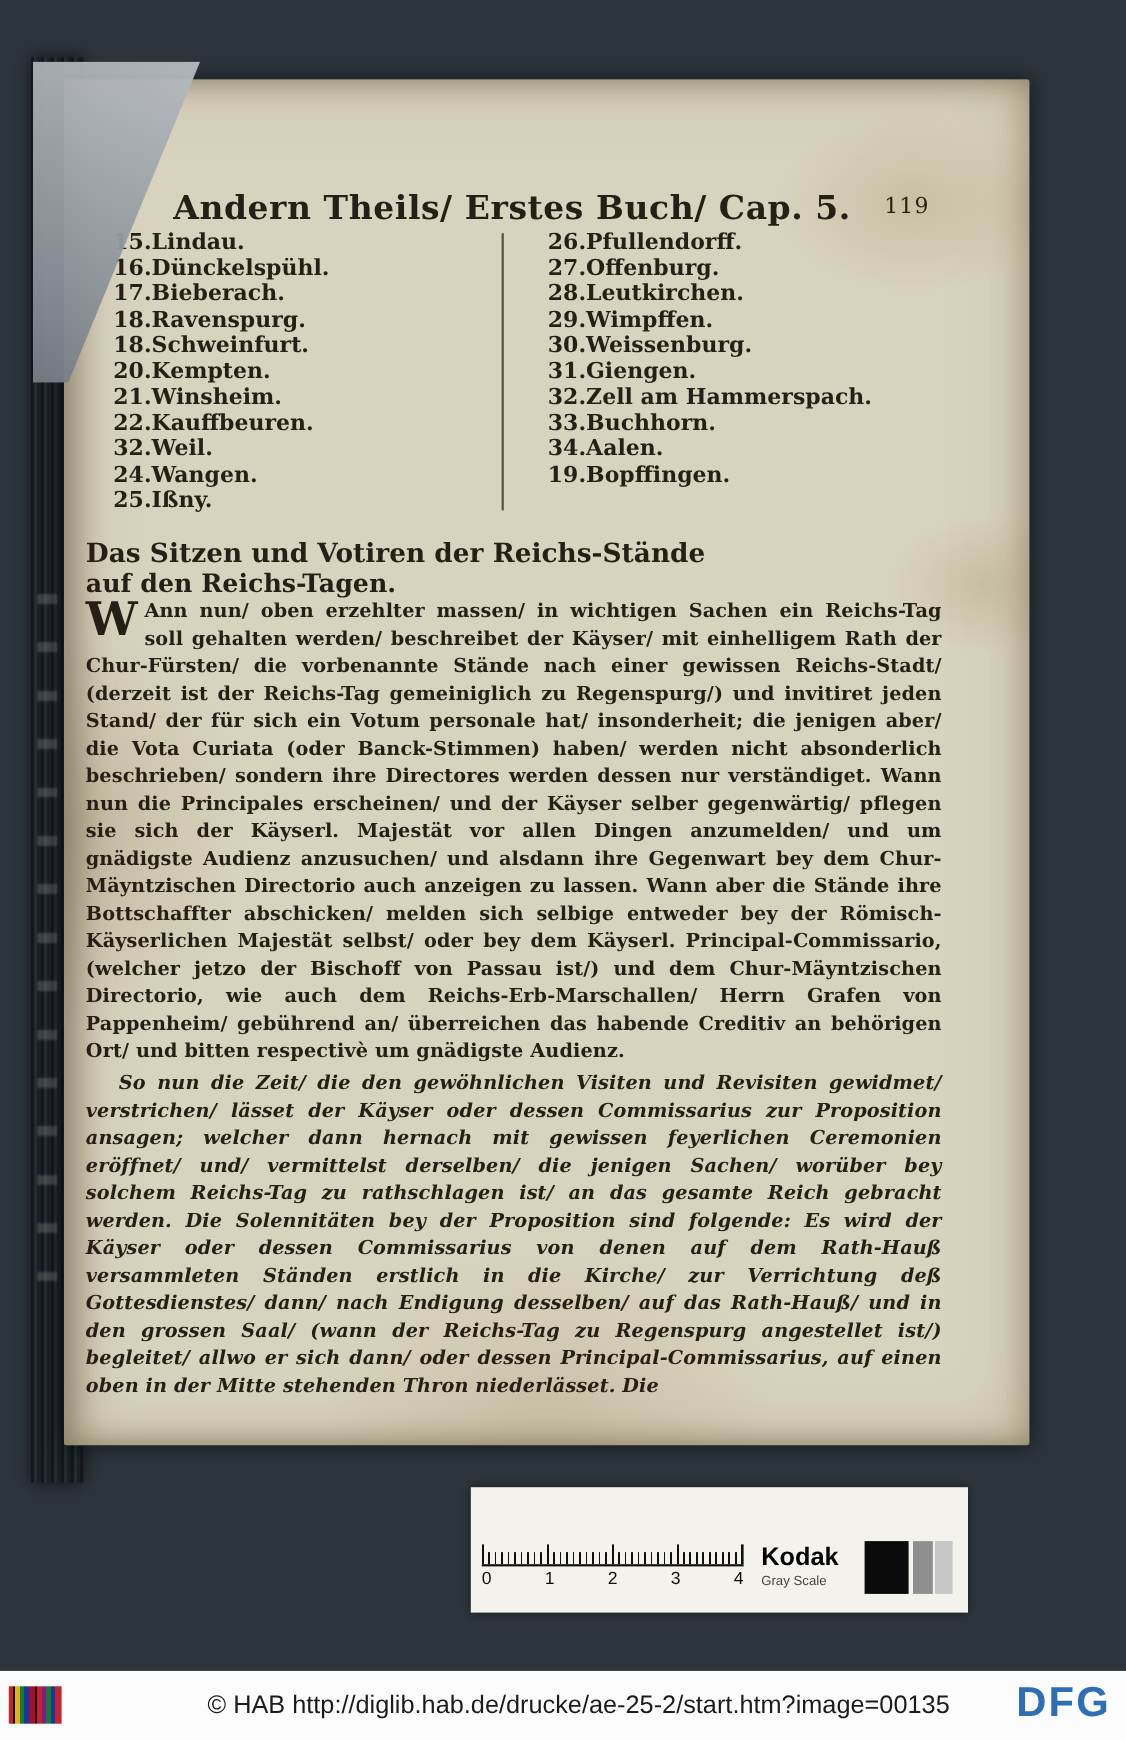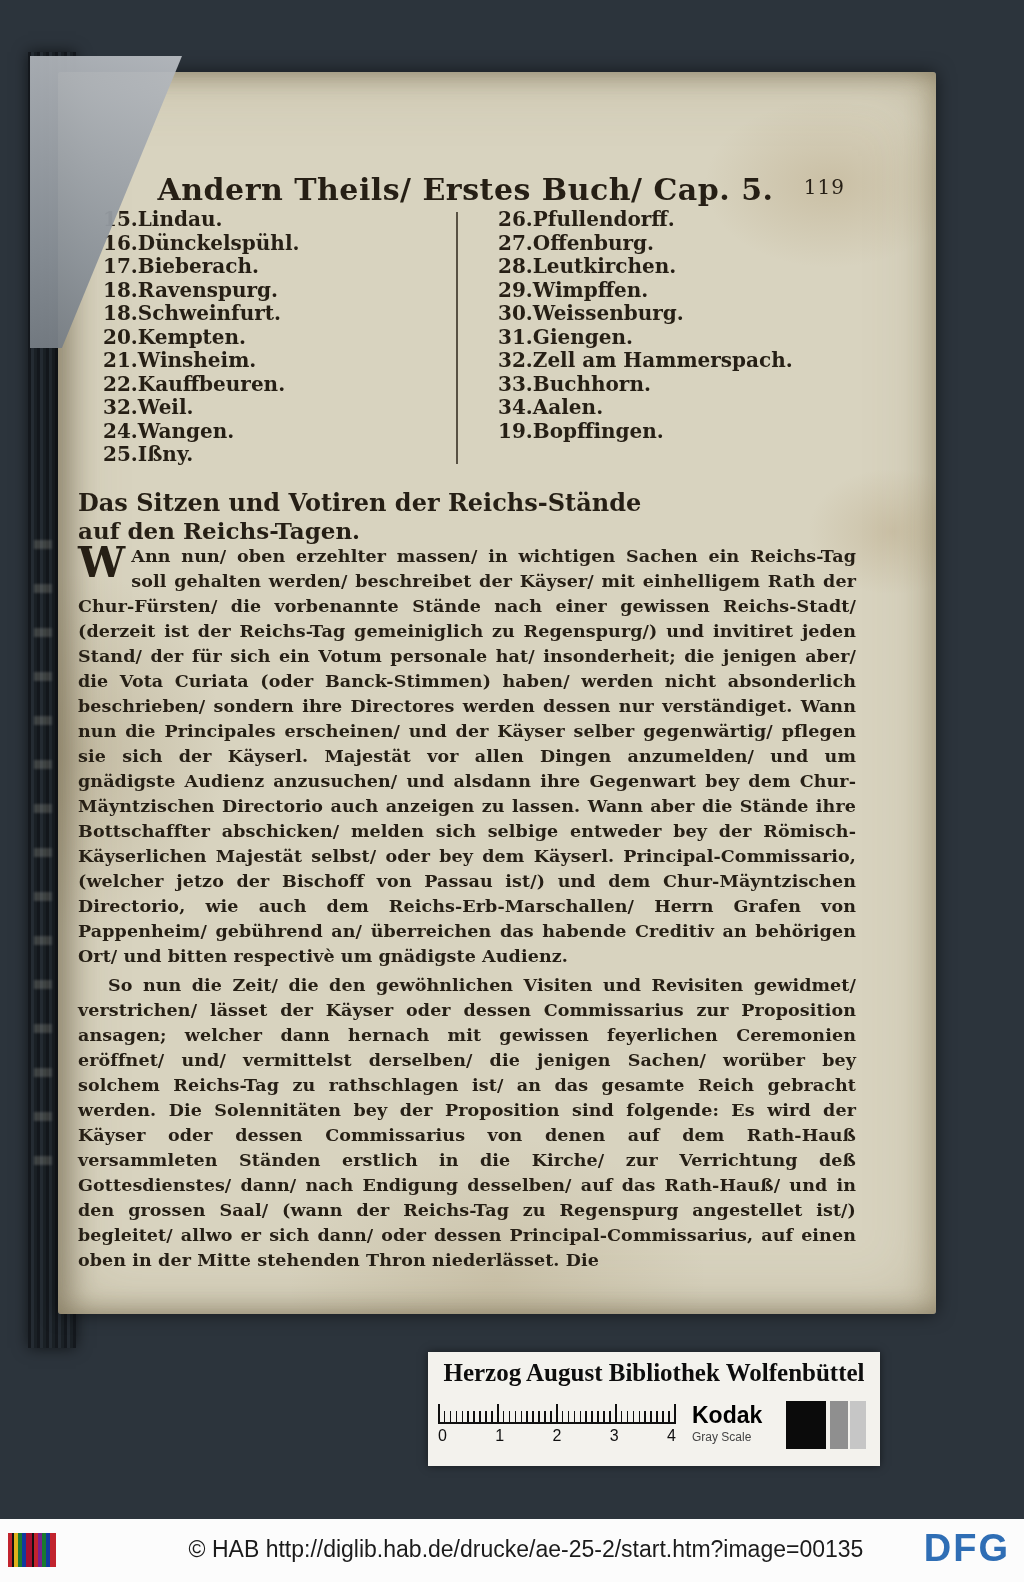--- a/index.html
+++ b/index.html
@@ -37,21 +37,21 @@
   .col-right{position:absolute;left:420px;top:0;}
   .col-divider{position:absolute;left:378px;top:4px;width:2px;height:252px;background:rgba(45,38,26,.75);}
   
   .section-title{position:absolute;left:20px;top:406px;width:775px;text-align:left;font-weight:700;margin-top:11px;}
   .st1{font-size:24px;line-height:28px;}
   .st2{font-size:23px;line-height:28px;}
   
   .body-block{position:absolute;left:20px;top:472px;width:778px;text-align:justify;
     font-size:17.5px;line-height:25px;font-weight:700;letter-spacing:.1px;}
   .body-block p{margin:0;}
-  .p2{margin-top:4px !important;text-indent:30px;}
+  .p2{margin-top:4px !important;text-indent:30px;font-style:italic;}
   .dropcap{float:left;font-size:42px;line-height:36px;font-weight:700;margin:1px 6px 0 0;}
   .catchword{text-align:right;padding-right:34px;font-size:18px;font-weight:700;margin-top:2px;}
   
   .label-card{position:absolute;left:428px;top:1352px;width:452px;height:114px;background:#f3f2ed;
     box-shadow:0 0 8px rgba(0,0,0,.5);font-family:"Liberation Sans",sans-serif;}
   .label-title{margin-top:7px;text-align:center;font-family:"Liberation Serif",serif;
     font-weight:700;font-size:25px;color:#0d0d0d;}
   .label-row{position:absolute;left:10px;top:46px;width:434px;height:60px;}
   .ruler{position:absolute;left:0;top:6px;width:238px;}
   .ticks{position:relative;height:18px;border-bottom:2px solid #101010;}
@@ -131,21 +131,20 @@
     <div class="body-block">
       <p class="p1"><span class="dropcap">W</span><span>Ann nun/ oben erzehlter massen/ in wichtigen Sachen ein Reichs-Tag soll gehalten werden/ beschreibet der Käyser/ mit einhelligem Rath der Chur-Fürsten/ die vorbenannte Stände nach einer gewissen Reichs-Stadt/ (derzeit ist der Reichs-Tag gemeiniglich zu Regenspurg/) und invitiret jeden Stand/ der für sich ein Votum personale hat/ insonderheit; die jenigen aber/ die Vota Curiata (oder Banck-Stimmen) haben/ werden nicht absonderlich beschrieben/ sondern ihre Directores werden dessen nur verständiget. Wann nun die Principales erscheinen/ und der Käyser selber gegenwärtig/ pflegen sie sich der Käyserl. Majestät vor allen Dingen anzumelden/ und um gnädigste Audienz anzusuchen/ und alsdann ihre Gegenwart bey dem Chur-Mäyntzischen Directorio auch anzeigen zu lassen. Wann aber die Stände ihre Bottschaffter abschicken/ melden sich selbige entweder bey der Römisch-Käyserlichen Majestät selbst/ oder bey dem Käyserl. Principal-Commissario, (welcher jetzo der Bischoff von Passau ist/) und dem Chur-Mäyntzischen Directorio, wie auch dem Reichs-Erb-Marschallen/ Herrn Grafen von Pappenheim/ gebührend an/ überreichen das habende Creditiv an behörigen Ort/ und bitten respectivè um gnädigste Audienz.</span></p>
       <p class="p2">So nun die Zeit/ die den gewöhnlichen Visiten und Revisiten gewidmet/ verstrichen/ lässet der Käyser oder dessen Commissarius zur Proposition ansagen; welcher dann hernach mit gewissen feyerlichen Ceremonien eröffnet/ und/ vermittelst derselben/ die jenigen Sachen/ worüber bey solchem Reichs-Tag zu rathschlagen ist/ an das gesamte Reich gebracht werden. Die Solennitäten bey der Proposition sind folgende: Es wird der Käyser oder dessen Commissarius von denen auf dem Rath-Hauß versammleten Ständen erstlich in die Kirche/ zur Verrichtung deß Gottesdienstes/ dann/ nach Endigung desselben/ auf das Rath-Hauß/ und in den grossen Saal/ (wann der Reichs-Tag zu Regenspurg angestellet ist/) begleitet/ allwo er sich dann/ oder dessen Principal-Commissarius, auf einen oben in der Mitte stehenden Thron niederlässet. Die</p>
     </div>
 
   </div>
 
   <div class="glassine"></div>
 
   <div class="label-card">
-    <div class="label-title">Herzog August Bibliothek Wolfenbüttel</div>
     <div class="label-row">
       <div class="ruler">
         <div class="ticks">
           <div class="minor"></div>
           <div class="major"></div>
         </div>
         <div class="ruler-numbers">
           <span>0</span>
           <span>1</span>
           <span>2</span>

